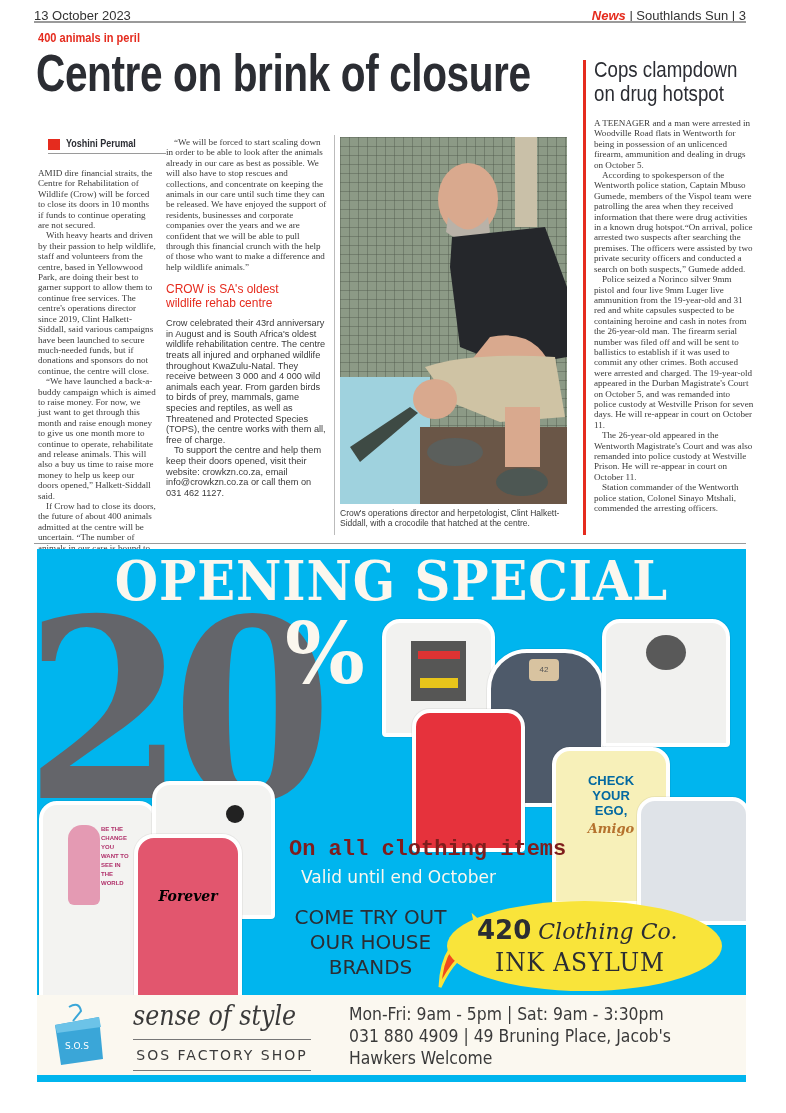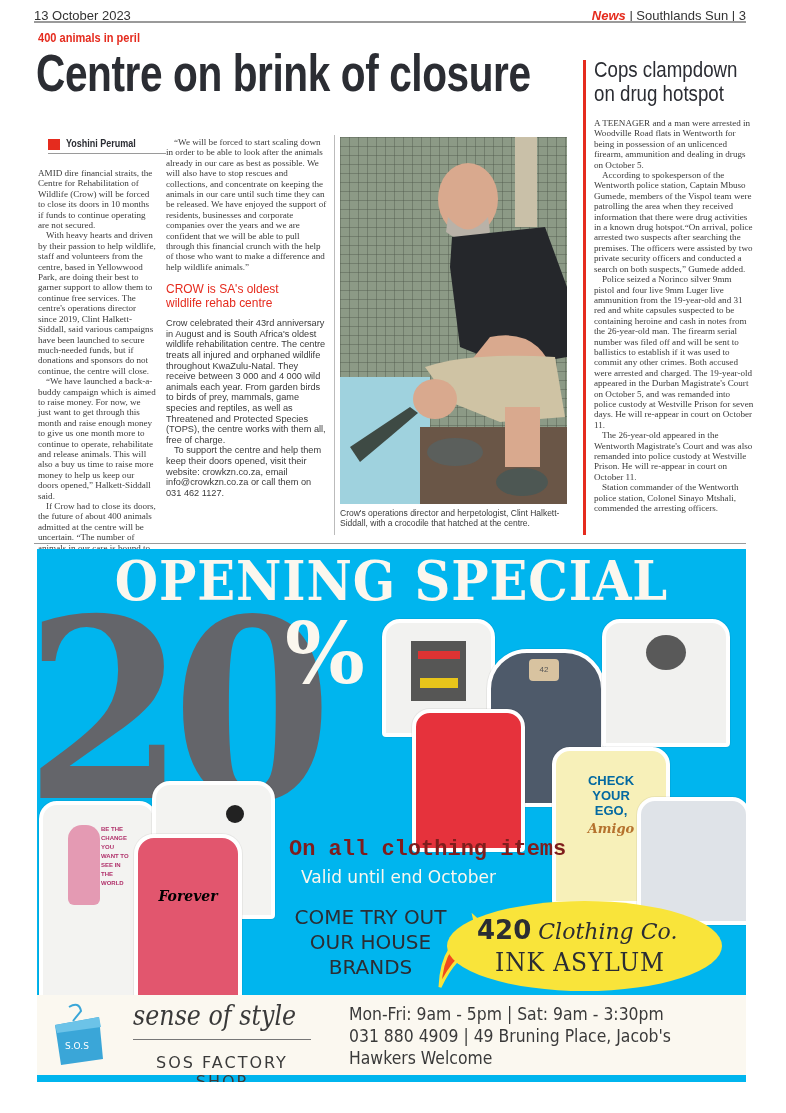--- a/index.html
+++ b/index.html
@@ -40,21 +40,21 @@
   .ad-sub2 { position:absolute; left:264px; top:318px; font-family:"DejaVu Sans", sans-serif; font-size:17px; line-height:20px; color:#fbf7ee; white-space:nowrap; }
   .ad-cta { position:absolute; left:234px; top:356px; width:175px; text-align:center; font-family:"DejaVu Sans", sans-serif; font-weight:normal; font-size:20px; line-height:25px; color:#2b2d33;margin-left:12px; }
   .ad-oval { position:absolute; left:410px; top:352px; width:275px; height:90px; border-radius:50%; background:#f9e43a; }
   .ad-brand1 { position:absolute; left:440px; top:366px; font-family:"DejaVu Serif", serif; font-size:22px; color:#2b2d33; white-space:nowrap; }
   .ad-brand1 b { font-family:"DejaVu Sans", sans-serif; font-weight:bold; font-size:26px; font-style:normal; }
   .ad-brand1 i { font-style:italic; }
   .ad-brand2 { position:absolute; left:458px; top:398px; font-family:"DejaVu Serif", serif; font-size:26px; letter-spacing:1px; color:#2b2d33; white-space:nowrap; transform:scaleX(0.9); transform-origin:left; }
   .ad-bottom { position:absolute; left:0; top:446px; width:709px; height:80px; background:#fbf8f0; }
   .sos-logo { position:absolute; left:14px; top:8px; width:56px; height:64px; }
   .sos-name { position:absolute; left:96px; top:4px; font-family:"DejaVu Serif", serif; font-style:italic; font-size:28px; color:#3a3a3a; transform:scaleX(0.85); transform-origin:left; white-space:nowrap; }
-  .sos-tag { position:absolute; left:96px; top:44px; width:178px; border-top:1px solid #777; border-bottom:1px solid #777; font-family:"DejaVu Sans", sans-serif; font-size:16px; letter-spacing:2px; color:#3a3a3a; text-align:center; padding:13px 0; }
+  .sos-tag { position:absolute; left:96px; top:44px; width:178px; border-top:1px solid #777; border-bottom:1px solid #777; font-family:"DejaVu Sans", sans-serif; font-size:14px; letter-spacing:2px; color:#3a3a3a; text-align:center; padding:7px 0; }
   .ad-info { position:absolute; left:312px; top:8px; font-family:"DejaVu Sans", sans-serif; font-size:17px; line-height:22px; color:#3a3a3a; transform:scaleX(0.92); transform-origin:left; white-space:nowrap; }
   .shirt { position:absolute; border:4px solid #fff; box-shadow:0 0 0 1px rgba(0,0,0,0.05); }
   .shirt-text { position:absolute; font-family:"Liberation Sans", sans-serif; font-weight:bold; text-align:center; }
 </style>
 </head>
 <body>
 
 <div class="abs topbar">
   <span class="date">13 October 2023</span>
   <span class="right"><span class="sec">News</span> <span>| Southlands Sun | 3</span></span>

